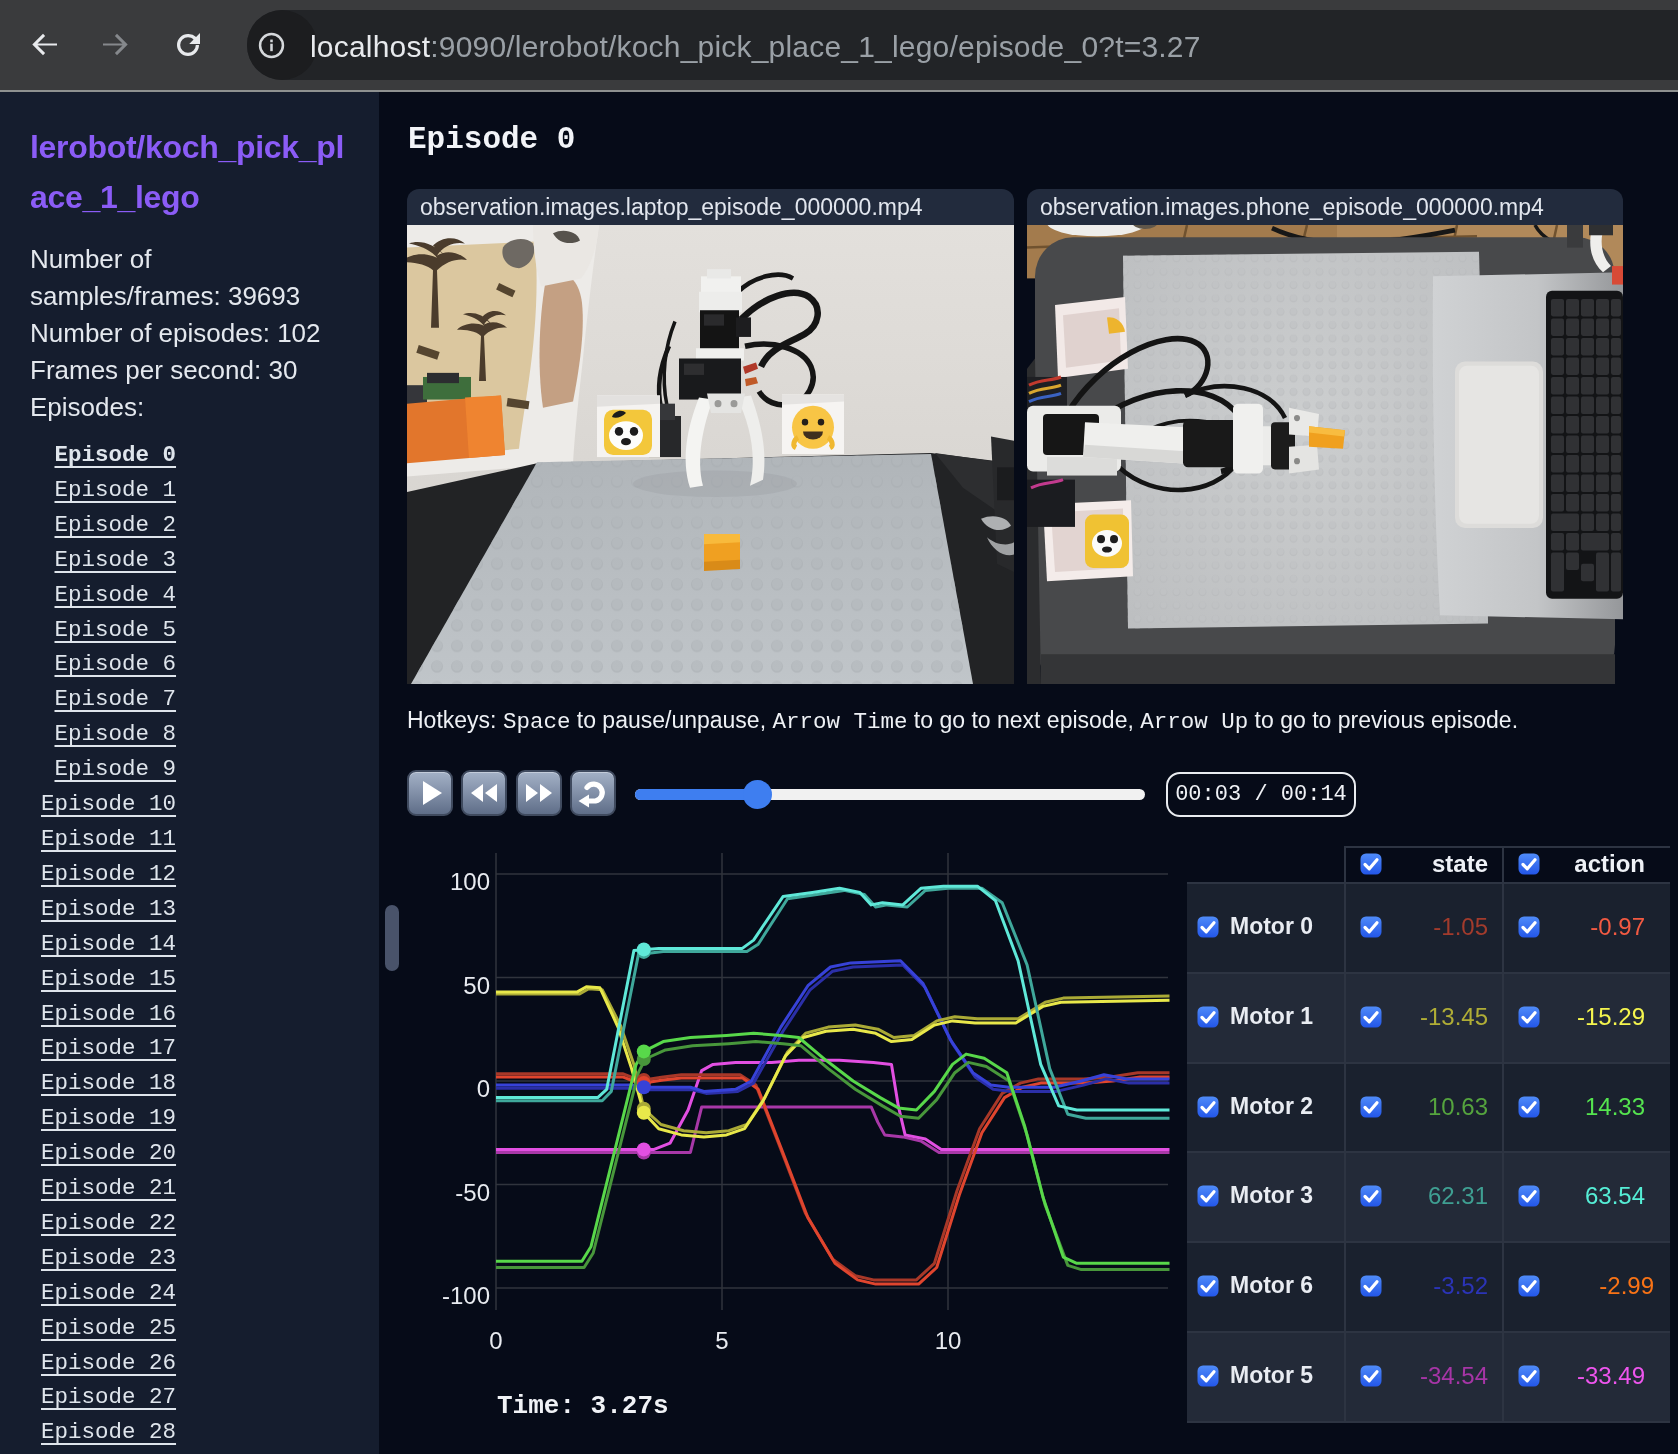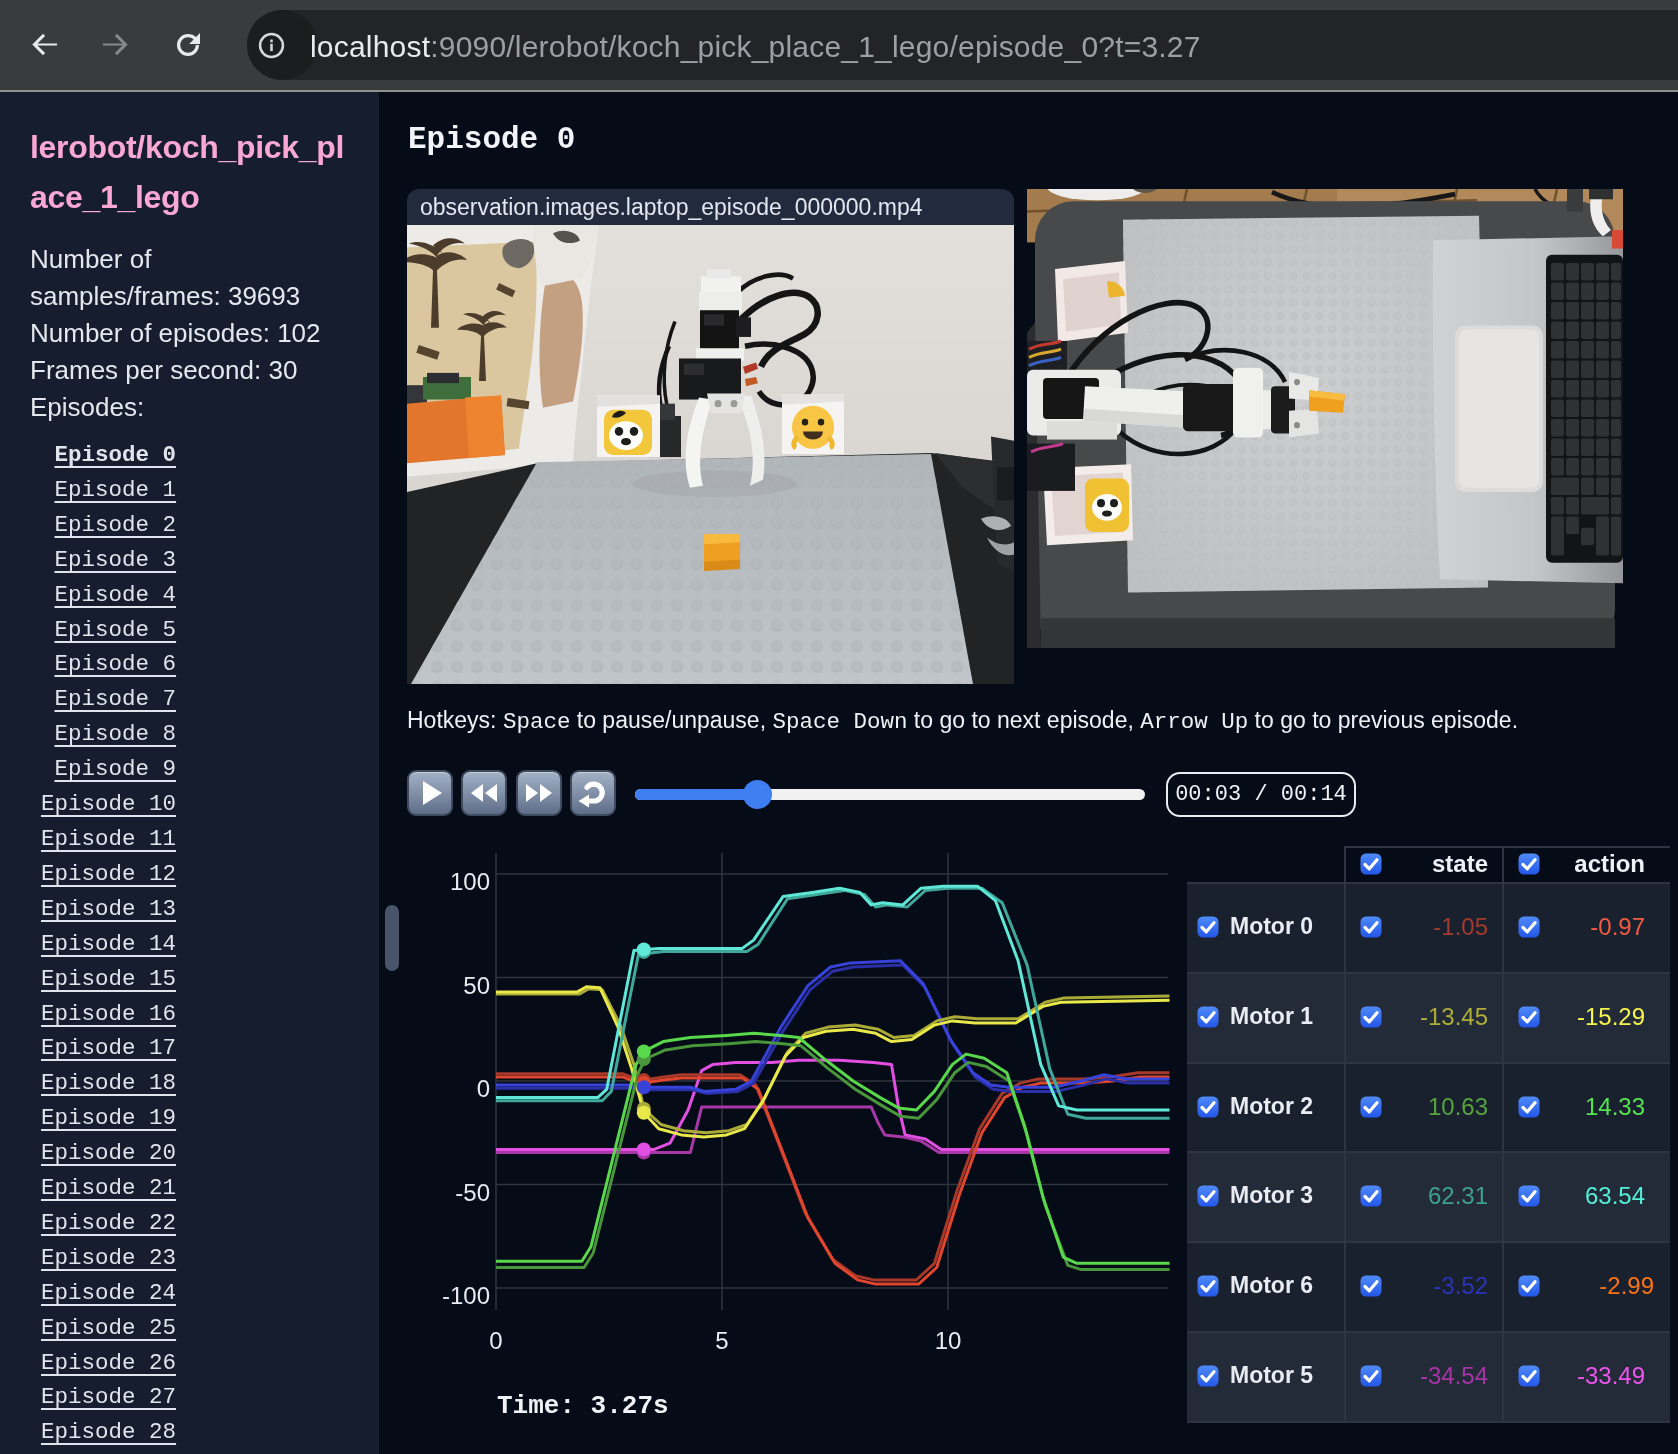--- a/index.html
+++ b/index.html
@@ -15,21 +15,21 @@
   .navicon { position:absolute; top:27px; }
   #urltext { position:absolute; left:310px; top:30px; font-size:30px; color:#9aa0a6; white-space:nowrap; letter-spacing:0.2px;}
   #urltext b { color:#e8eaed; font-weight:normal; }
 
   
   #page { position:absolute; left:0; top:92px; width:1678px; height:1362px; background:#060b18; }
   #sidebar { position:absolute; left:0; top:0; width:379px; height:1362px; background:#151d2e; }
   #scrollthumb { position:absolute; left:385px; top:813px; width:14px; height:66px; border-radius:7px; background:#49536a; }
 
   
-  #sbtitle { position:absolute; left:30px; top:30px; width:345px; font-size:32px; line-height:50px; font-weight:bold; color:#f9a8d4; letter-spacing:-0.3px; }
+  #sbtitle { position:absolute; left:30px; top:30px; width:345px; font-size:32px; line-height:50px; font-weight:bold; color:#8b5cf6; letter-spacing:-0.3px; }
   #sbinfo  { position:absolute; left:30px; top:149px; width:345px; font-size:26px; line-height:37px; color:#e4e8ee; }
   #eplist  { position:absolute; left:41px; top:346px; font-size:22.5px; line-height:34.9px; color:#dfe5ec; }
   #eplist a { color:#dfe5ec; text-decoration:underline; text-underline-offset:5px; }
   #eplist .cur { font-weight:bold; margin-left:-7px; }
 
   
   #mhead { position:absolute; left:408px; top:30px; font-size:31px; font-weight:bold; color:#f2f4f8; }
   .vcard { position:absolute; top:97px; }
   .vcap { height:36px; background:#222b3d; border-radius:12px 12px 0 0; color:#e2e6ee; font-size:23px; line-height:37px; padding-left:13px; white-space:nowrap; overflow:hidden; }
   .vbody { height:459px; overflow:hidden; }
@@ -188,20 +188,21 @@
       <path d="M391,207 c-4,2 -6,8 -2,10 M421,207 c4,2 6,8 2,10" stroke="#f0b830" stroke-width="5" fill="none"></path>
 
       <rect x="297" y="301" width="36" height="34" fill="#f0a021"></rect>
       <path d="M297,301 l36,0 0,8 -36,2 Z" fill="#f8ba3c"></path>
       <path d="M297,328 l36,-2 0,9 -36,2 Z" fill="#d98b18"></path>
     </svg>
     </div>
   </div>
 
   <div class="vcard" style="left:1027px; width:596px;">
+    <div class="vcap">observation.images.phone_episode_000000.mp4</div>
     <div class="vbody" style="width:596px;">
     <svg width="596" height="459" viewBox="0 0 596 447" preserveAspectRatio="none">
       <defs>
         <pattern id="studR" width="13" height="13" patternUnits="userSpaceOnUse">
           <circle cx="6.5" cy="6.5" r="4" fill="#b6b8ba"></circle>
           <circle cx="6.5" cy="6.1" r="3.2" fill="#c0c2c4"></circle>
         </pattern>
         <linearGradient id="lapg" x1="0" y1="0" x2="1" y2="0">
           <stop offset="0" stop-color="#d0d2d4"></stop>
               <stop offset="0.55" stop-color="#c3c5c7"></stop>
@@ -358,21 +359,21 @@
       <path d="M282,196 L318,200 L316,218 L282,216 Z" fill="#f0a01e"></path>
       <path d="M282,196 L318,200 L317,206 L282,202 Z" fill="#f8bc40"></path>
 
       <path d="M566,0 C560,18 564,36 576,46 L584,40 C574,30 572,14 578,0 Z" fill="#efeeec"></path>
       <rect x="585" y="40" width="11" height="18" fill="#d84a36"></rect>
       <rect x="540" y="0" width="16" height="22" fill="#3a3b3d"></rect>
       <rect x="562" y="0" width="24" height="10" fill="#2f3032"></rect>
     </svg>
     </div>
   </div>
-  <div id="hotkeys">Hotkeys: <span class="mono">Space</span> to pause/unpause, <span class="mono">Space Down</span> to go to next episode, <span class="mono">Arrow Up</span> to go to previous episode.</div>
+  <div id="hotkeys">Hotkeys: <span class="mono">Space</span> to pause/unpause, <span class="mono">Arrow Time</span> to go to next episode, <span class="mono">Arrow Up</span> to go to previous episode.</div>
 
   <div class="pbtn" style="left:407px">
       <svg width="42" height="42" viewBox="0 0 42 42">
         <path d="M14 9 L33 21 L14 33 Z" fill="#fff"></path>
       </svg>
     </div>
   <div class="pbtn" style="left:461px">
       <svg width="42" height="42" viewBox="0 0 42 42">
         <path d="M20 12 L20 30 L8 21 Z" fill="#fff"></path>
         <path d="M34 12 L34 30 L22 21 Z" fill="#fff"></path>

